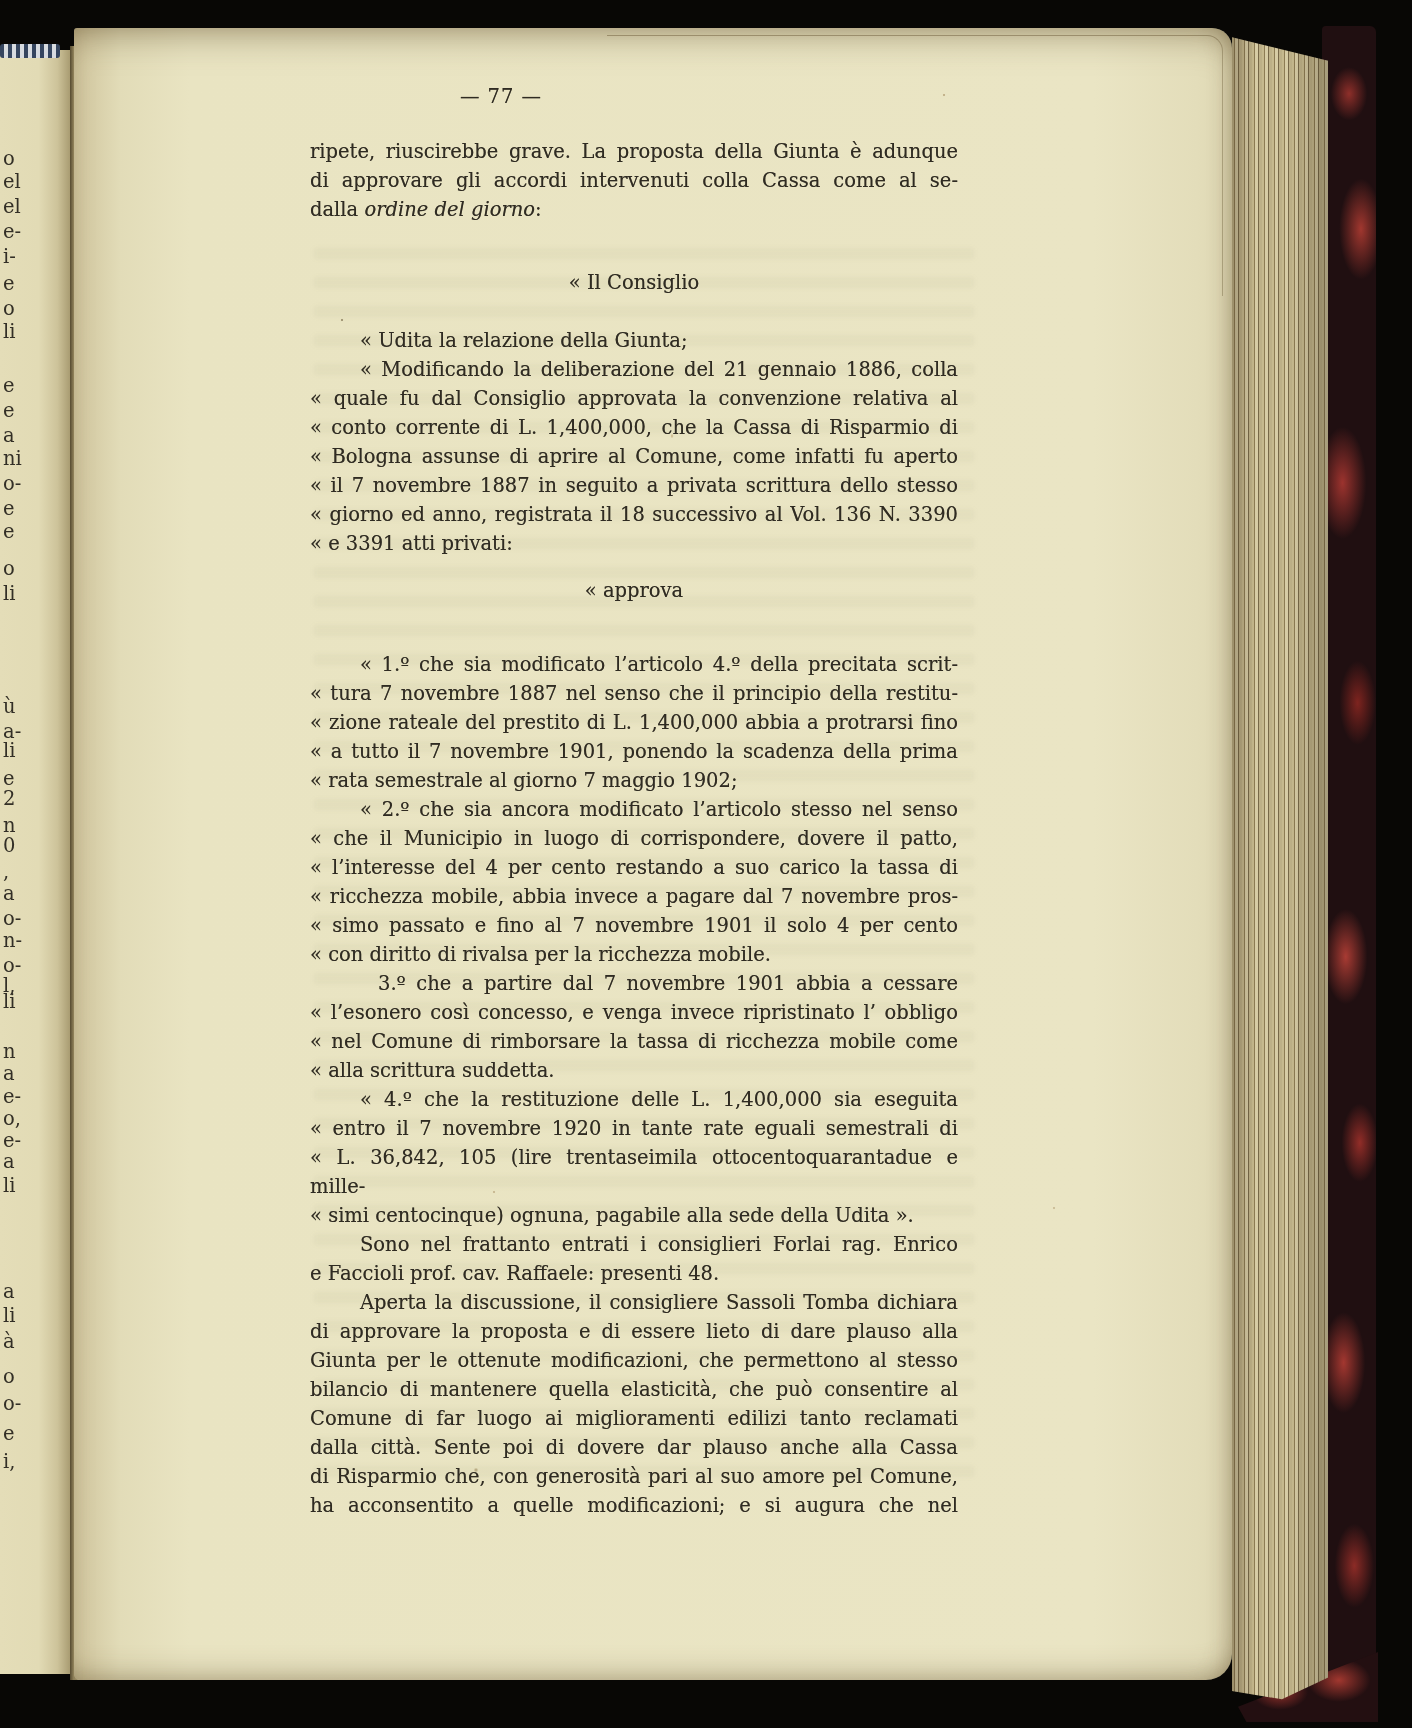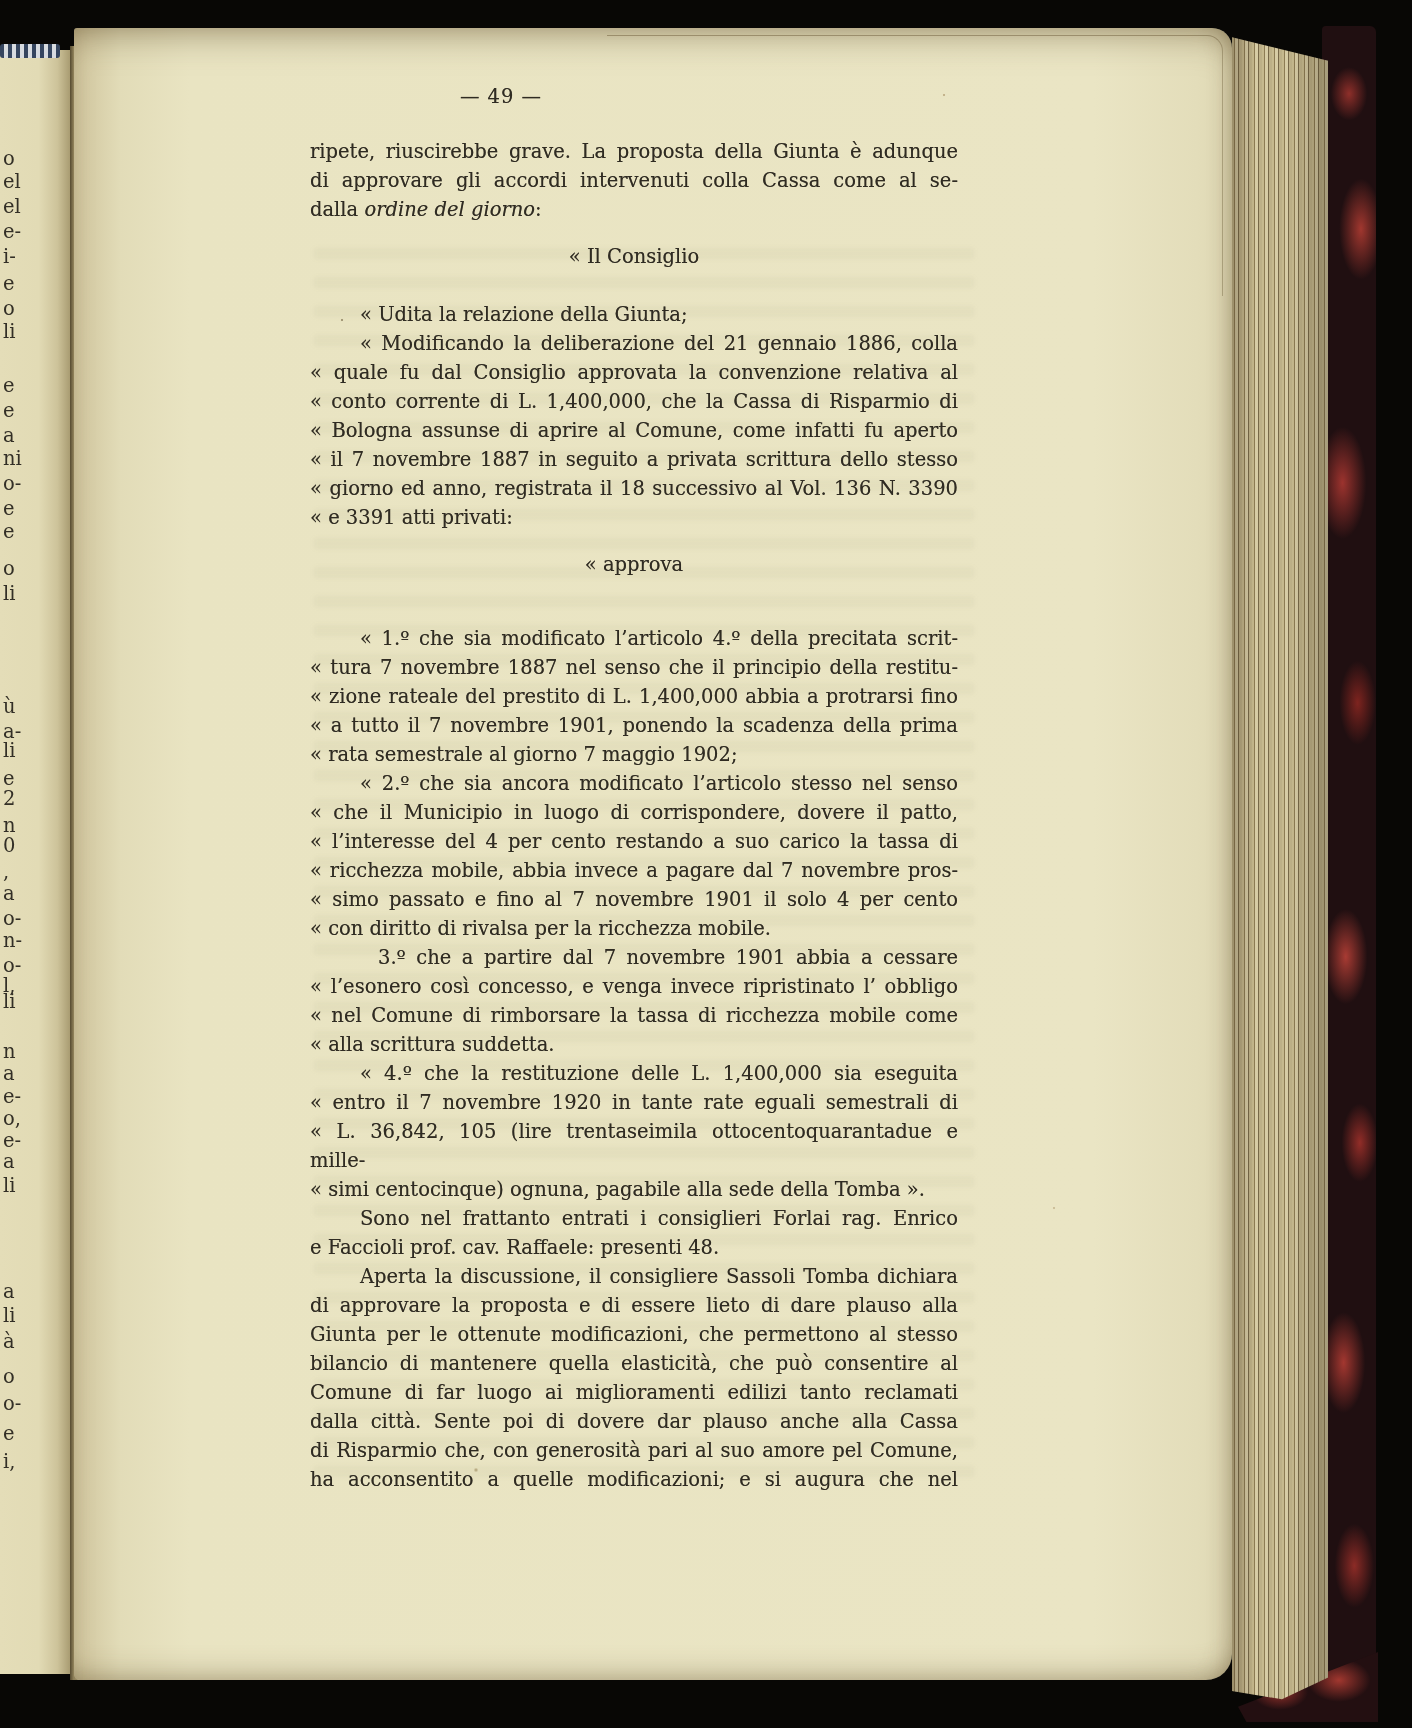--- a/index.html
+++ b/index.html
@@ -134,25 +134,25 @@
       <div class="fragment" style="top: 1373px;">e</div>
       <div class="fragment" style="top: 1401px;">i,</div>
     </div>
   <div class="headband"></div>
   <div class="gutter"></div>
 
   <div class="page">
     <div class="edge-line"></div>
     <div class="ghost"></div>
     <div class="text-block">
-      <div class="pagenum">— 49 —</div>
+      <div class="pagenum">— 77 —</div>
     <div class="line j" style="margin-top: 26px;">ripete, riuscirebbe grave. La proposta della Giunta è adunque</div>
         <div class="line j">di approvare gli accordi intervenuti colla Cassa come al se-</div>
         <div class="line l"><span>dalla </span><i>ordine del giorno</i><span>:</span></div>
-        <div class="line c" style="margin-top: 18px;">« Il Consiglio</div>
+        <div class="line c" style="margin-top: 44px;">« Il Consiglio</div>
         <div class="line l ind1" style="margin-top: 29px;">« Udita la relazione della Giunta;</div>
         <div class="line j ind1">« Modificando la deliberazione del 21 gennaio 1886, colla</div>
         <div class="line j">« quale fu dal Consiglio approvata la convenzione relativa al</div>
         <div class="line j">« conto corrente di L. 1,400,000, che la Cassa di Risparmio di</div>
         <div class="line j">« Bologna assunse di aprire al Comune, come infatti fu aperto</div>
         <div class="line j">« il 7 novembre 1887 in seguito a privata scrittura dello stesso</div>
         <div class="line j">« giorno ed anno, registrata il 18 successivo al Vol. 136 N. 3390</div>
         <div class="line l">« e 3391 atti privati:</div>
         <div class="line c" style="margin-top: 18px;">« approva</div>
         <div class="line j ind1" style="margin-top: 45px;">« 1.º che sia modificato l’articolo 4.º della precitata scrit-</div>
@@ -166,21 +166,21 @@
         <div class="line j">« ricchezza mobile, abbia invece a pagare dal 7 novembre pros-</div>
         <div class="line j">« simo passato e fino al 7 novembre 1901 il solo 4 per cento</div>
         <div class="line l">« con diritto di rivalsa per la ricchezza mobile.</div>
         <div class="line j ind2">3.º che a partire dal 7 novembre 1901 abbia a cessare</div>
         <div class="line j">« l’esonero così concesso, e venga invece ripristinato l’ obbligo</div>
         <div class="line j">« nel Comune di rimborsare la tassa di ricchezza mobile come</div>
         <div class="line l">« alla scrittura suddetta.</div>
         <div class="line j ind1">« 4.º che la restituzione delle L. 1,400,000 sia eseguita</div>
         <div class="line j">« entro il 7 novembre 1920 in tante rate eguali semestrali di</div>
         <div class="line j">« L. 36,842, 105 (lire trentaseimila ottocentoquarantadue e mille-</div>
-        <div class="line l">« simi centocinque) ognuna, pagabile alla sede della Tomba ».</div>
+        <div class="line l">« simi centocinque) ognuna, pagabile alla sede della Udita ».</div>
         <div class="line j ind1">Sono nel frattanto entrati i consiglieri Forlai rag. Enrico</div>
         <div class="line l">e Faccioli prof. cav. Raffaele: presenti 48.</div>
         <div class="line j ind1">Aperta la discussione, il consigliere Sassoli Tomba dichiara</div>
         <div class="line j">di approvare la proposta e di essere lieto di dare plauso alla</div>
         <div class="line j">Giunta per le ottenute modificazioni, che permettono al stesso</div>
         <div class="line j">bilancio di mantenere quella elasticità, che può consentire al</div>
         <div class="line j">Comune di far luogo ai miglioramenti edilizi tanto reclamati</div>
         <div class="line j">dalla città. Sente poi di dovere dar plauso anche alla Cassa</div>
         <div class="line j">di Risparmio che, con generosità pari al suo amore pel Comune,</div>
         <div class="line j">ha acconsentito a quelle modificazioni; e si augura che nel</div>

